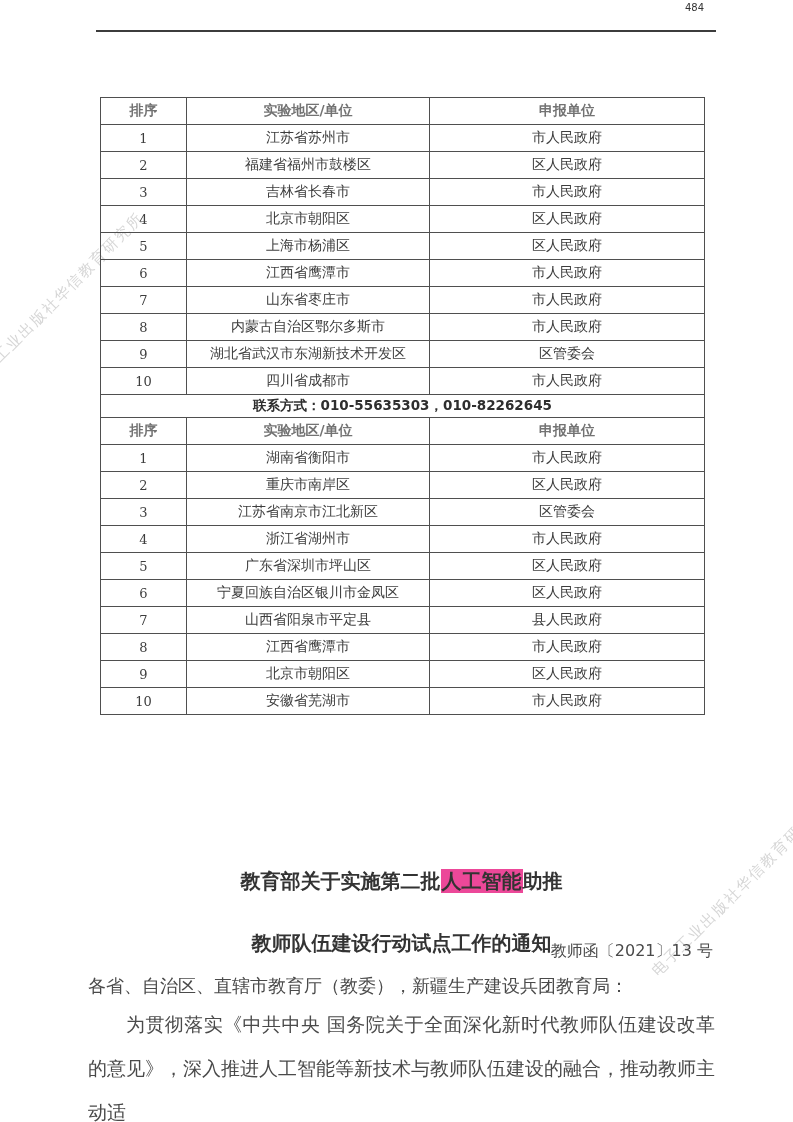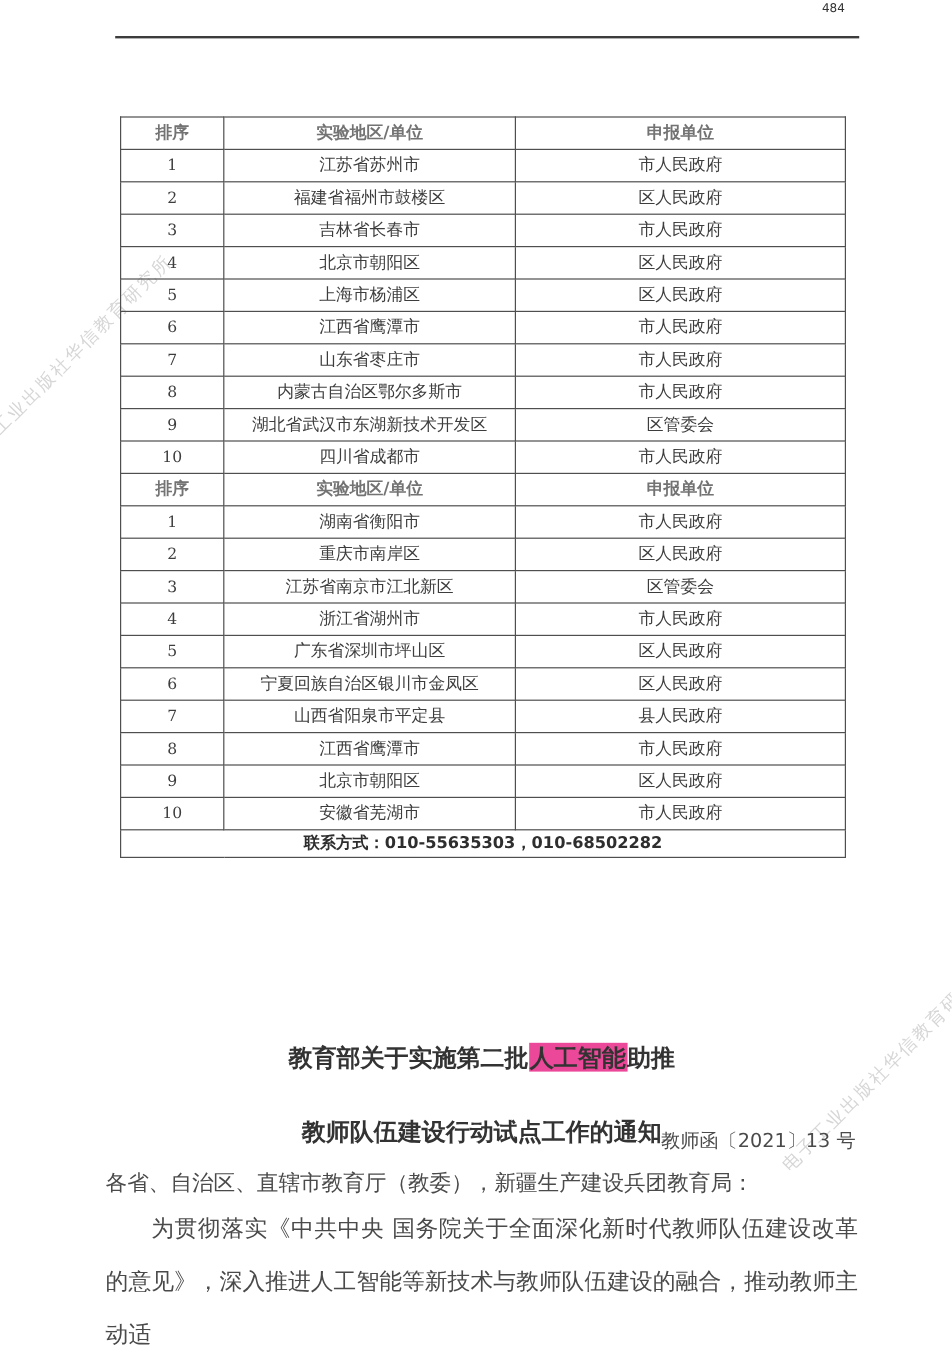--- a/index.html
+++ b/index.html
@@ -146,20 +146,23 @@
     <tr class="t-data">
       <td class="rank">9</td>
       <td>湖北省武汉市东湖新技术开发区</td>
       <td>区管委会</td>
     </tr>
     <tr class="t-data">
       <td class="rank">10</td>
       <td>四川省成都市</td>
       <td>市人民政府</td>
     </tr>
+    <tr class="t-contact">
+      <td colspan="3">联系方式：010-55635303，010-82262645</td>
+    </tr>
     <tr class="t-head">
       <th>排序</th>
       <th>实验地区/单位</th>
       <th>申报单位</th>
     </tr>
     <tr class="t-data">
       <td class="rank">1</td>
       <td>湖南省衡阳市</td>
       <td>市人民政府</td>
     </tr>
@@ -200,23 +203,20 @@
     </tr>
     <tr class="t-data">
       <td class="rank">9</td>
       <td>北京市朝阳区</td>
       <td>区人民政府</td>
     </tr>
     <tr class="t-data">
       <td class="rank">10</td>
       <td>安徽省芜湖市</td>
       <td>市人民政府</td>
-    </tr>
-    <tr class="t-contact">
-      <td colspan="3">联系方式：010-55635303，010-68502282</td>
     </tr>
   </tbody>
 </table>
 
 <div class="notice">
   <div class="title-line title-line-1"><span>教育部关于实施第二批</span><span class="hl">人工智能</span><span>助推</span></div>
   <div class="title-line title-line-2">教师队伍建设行动试点工作的通知</div>
   <div class="doc-number">教师函〔2021〕13 号</div>
   <div class="salutation">各省、自治区、直辖市教育厅（教委），新疆生产建设兵团教育局：</div>
   <div class="body-par">为贯彻落实《中共中央 国务院关于全面深化新时代教师队伍建设改革的意见》，深入推进人工智能等新技术与教师队伍建设的融合，推动教师主动适</div>

